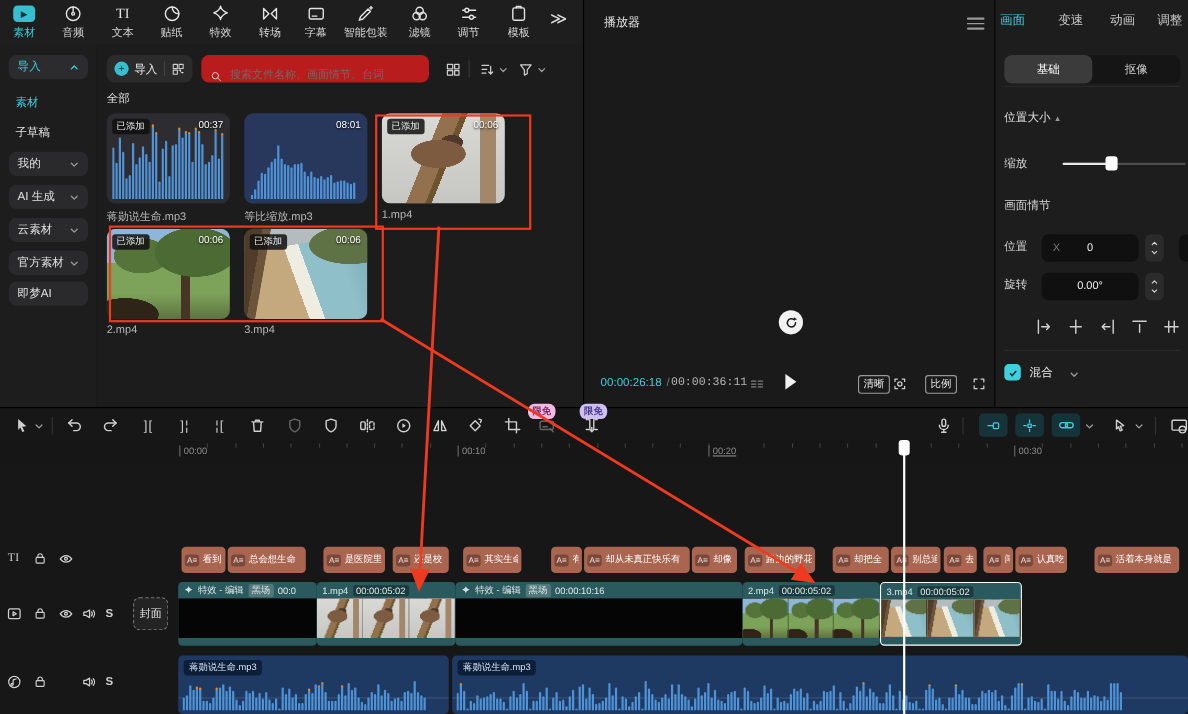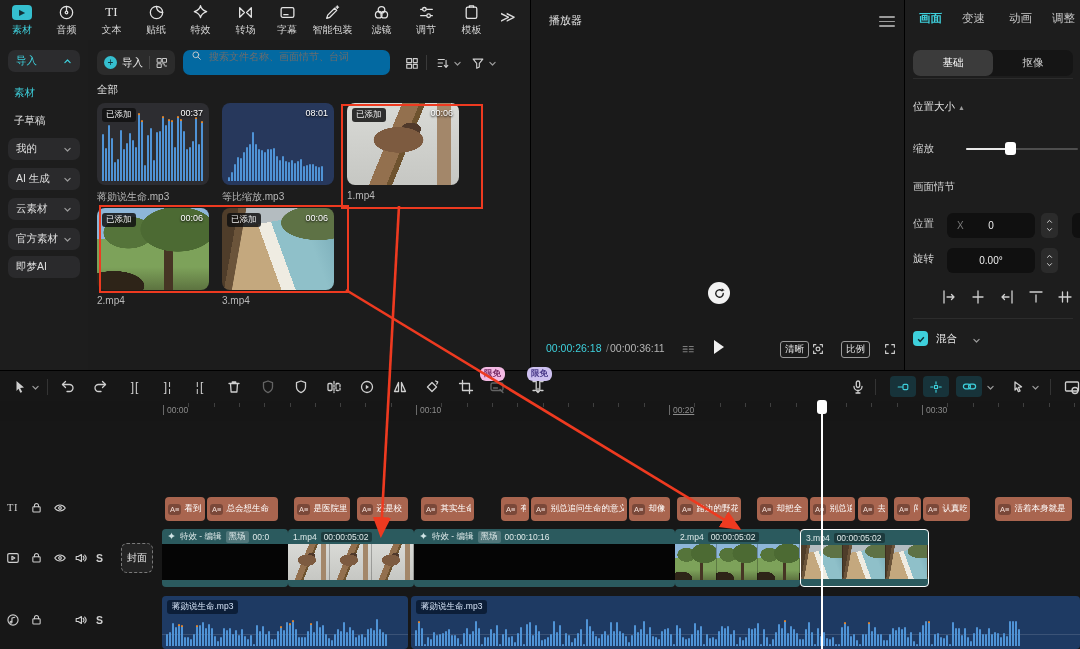--- a/index.html
+++ b/index.html
@@ -22,21 +22,21 @@
 
 #sidebar{left:0;top:40px;width:88px;height:330px;background:#1d1d1d;border-right:1px solid #141414;}
 .sb-pill{position:absolute;left:8px;width:72px;height:22px;background:#2a2a2c;border-radius:7px;display:flex;align-items:center;padding:0 8px;box-sizing:border-box;font-size:10.5px;color:#e0e0e0;cursor:pointer;justify-content:space-between;}
 .sb-plain{position:absolute;left:14px;font-size:10.5px;color:#e0e0e0;cursor:pointer;}
 .sb-plain.active{color:#3ed0dc;}
 #import-pill{left:8px;top:10px;width:72px;height:22px;background:#2c2c2e;border-radius:7px;display:flex;align-items:center;justify-content:space-between;padding:0 8px;box-sizing:border-box;color:#3ed0dc;font-size:10.5px;cursor:pointer;}
 
 #media{left:88px;top:40px;width:442px;height:330px;background:#1c1c1c;}
 #import-btn{left:9px;top:10px;width:78px;height:25px;background:#2b2b2b;border-radius:7px;display:flex;align-items:center;padding:0 7px;box-sizing:border-box;cursor:pointer;}
 .plus-circ{width:13px;height:13px;border-radius:50%;background:#35bfcf;color:#10333a;font-size:10px;display:flex;align-items:center;justify-content:center;line-height:1;}
-#search-box{left:95px;top:10px;width:207px;height:25px;background:#0369a1;border-radius:7px;display:flex;align-items:flex-start;padding:0 8px;box-sizing:border-box;}
+#search-box{left:95px;top:10px;width:207px;height:25px;background:#b91c1c;border-radius:7px;display:flex;align-items:flex-end;padding:0 8px;box-sizing:border-box;}
 #search-box input{background:transparent;border:none;outline:none;color:#bbb;font-size:10px;width:100%;font-family:inherit;}
 #search-box input::placeholder{color:#6c6c6c;}
 .mtool{color:#bdbdbd;}
 .mcard{width:112px;cursor:pointer;}
 .mthumb{position:relative;width:112px;height:82px;border-radius:8px;overflow:hidden;background:#333;}
 .mname{margin-top:5px;font-size:10px;color:#b8b8b8;white-space:nowrap;overflow:hidden;}
 .mbadge{position:absolute;left:5px;top:5px;background:rgba(16,16,16,.85);color:#eee;font-size:8.5px;padding:1px 4px;border-radius:3px;z-index:3;}
 .mdur{position:absolute;right:6px;top:5px;color:#fff;font-size:9px;text-shadow:0 1px 2px #000;z-index:3;}
 .th-audio-bars{background:#2d2d31;}
 .th-audio-hill{background:#27385c;}
@@ -419,40 +419,40 @@
     <div id="rot-handle" class="abs">
       <svg style="width:13px;height:13px;" viewBox="0 0 16 16">
           <path d="M12.6 8a4.6 4.6 0 1 1-1.5-3.4" stroke="#1c1c1c" stroke-width="1.7" fill="none" stroke-linecap="round"></path>
           <path d="M10.6 1.6 11.2 5l3.2-.9z" fill="#1c1c1c"></path>
         </svg>
     </div>
 
     <div id="pc-row" class="abs">
       <span class="abs ptime-cur" style="left:15px;top:4px;">00:00:26:18</span>
       <span class="abs ptime-sep" style="left:72px;top:4px;">/</span>
-      <span class="abs ptime-tot" style="left:79px;top:4px;">00:00:36:11</span>
+      <span class="abs ptime-tot" style="left:79px;top:4px;font-family:Liberation Mono, monospace;">00:00:36:11</span>
       <svg class="ic abs" style="left:150px;top:5px;width:14px;height:14px;opacity:.55;" viewBox="0 0 16 16">
           <path d="M2.5 4h4.5M2.5 7h4.5M2.5 10h4.5M9.5 4H14M9.5 7H14M9.5 10H14"></path>
         </svg>
       <div class="abs" style="left:183px;top:2px;width:0;height:0;border-left:10px solid #f0f0f0;border-top:7px solid transparent;border-bottom:7px solid transparent;cursor:pointer;"></div>
       <span class="pbtn abs" style="left:249px;top:3px;">清晰</span>
       <svg class="ic abs" style="left:280px;top:4px;width:14px;height:14px;" viewBox="0 0 16 16">
           <path d="M3 5.5V3h2.5M13 5.5V3h-2.5M3 10.5V13h2.5M13 10.5V13h-2.5"></path>
           <circle cx="8" cy="8" r="2.2"></circle>
         </svg>
       <span class="pbtn abs" style="left:310px;top:3px;">比例</span>
       <svg class="ic abs" style="left:352px;top:4px;width:14px;height:14px;" viewBox="0 0 16 16">
           <path d="M3 6V3h3M10 3h3v3M13 10v3h-3M6 13H3v-3"></path>
         </svg>
     </div>
   </div>
 
   <div id="inspector" class="abs">
     <div id="inspector-tabs">
-        <span class="itab active" style="left: 14px; font-weight: bold;">画面</span>
+        <span class="itab active" style="left: 4px;">画面</span>
         <span class="itab" style="left: 57px;">变速</span>
         <span class="itab" style="left: 104px;">动画</span>
         <span class="itab" style="left: 147px;">调整</span>
       </div>
     <div id="subtabs" class="abs">
       <div class="subtab active" style="left:0;">基础</div>
       <div class="subtab" style="left:80px;">抠像</div>
     </div>
     <div class="abs" style="left:8px;top:78px;width:160px;height:1px;background:#2c2c2c;"></div>
     <div class="abs insp-lbl" style="left:8px;top:100px;color:#e2e2e2;"><span>位置大小</span> <span style="font-size:7px;color:#999;">▲</span></div>
@@ -681,21 +681,21 @@
         <div class="tick-label" style="left: 416px;">00:10</div>
         <div class="tick" style="left: 441.3px;"></div>
         <div class="tick" style="left: 466.6px;"></div>
         <div class="tick" style="left: 491.9px;"></div>
         <div class="tick" style="left: 517.2px;"></div>
         <div class="tick" style="left: 542.5px;"></div>
         <div class="tick" style="left: 567.8px;"></div>
         <div class="tick" style="left: 593.1px;"></div>
         <div class="tick" style="left: 618.4px;"></div>
         <div class="tick" style="left: 643.7px;"></div>
-        <div class="tick-label" style="left: 669px; text-decoration: underline;">00:20</div>
+        <div class="tick-label" style="left: 644px; text-decoration: underline;">00:20</div>
         <div class="tick" style="left: 694.3px;"></div>
         <div class="tick" style="left: 719.6px;"></div>
         <div class="tick" style="left: 744.9px;"></div>
         <div class="tick" style="left: 770.2px;"></div>
         <div class="tick" style="left: 795.5px;"></div>
         <div class="tick" style="left: 820.8px;"></div>
         <div class="tick" style="left: 846.1px;"></div>
         <div class="tick" style="left: 871.4px;"></div>
         <div class="tick" style="left: 896.7px;"></div>
         <div class="tick-label" style="left: 922px;">00:30</div>
@@ -771,21 +771,21 @@
         <div class="tclip" style="left: 421px; width: 53px;">
           <span class="achip">A≡</span>
           <span class="tlab">其实生命</span>
         </div>
         <div class="tclip" style="left: 501px; width: 28px;">
           <span class="achip">A≡</span>
           <span class="tlab">有</span>
         </div>
         <div class="tclip" style="left: 531px; width: 96px;">
           <span class="achip">A≡</span>
-          <span class="tlab">别总追问生命的意义</span>
+          <span class="tlab">却从未真正快乐有</span>
         </div>
         <div class="tclip" style="left: 629px; width: 41px;">
           <span class="achip">A≡</span>
           <span class="tlab">却像</span>
         </div>
         <div class="tclip" style="left: 677px; width: 64px;">
           <span class="achip">A≡</span>
           <span class="tlab">路边的野花</span>
         </div>
         <div class="tclip" style="left: 757px; width: 51px;">

